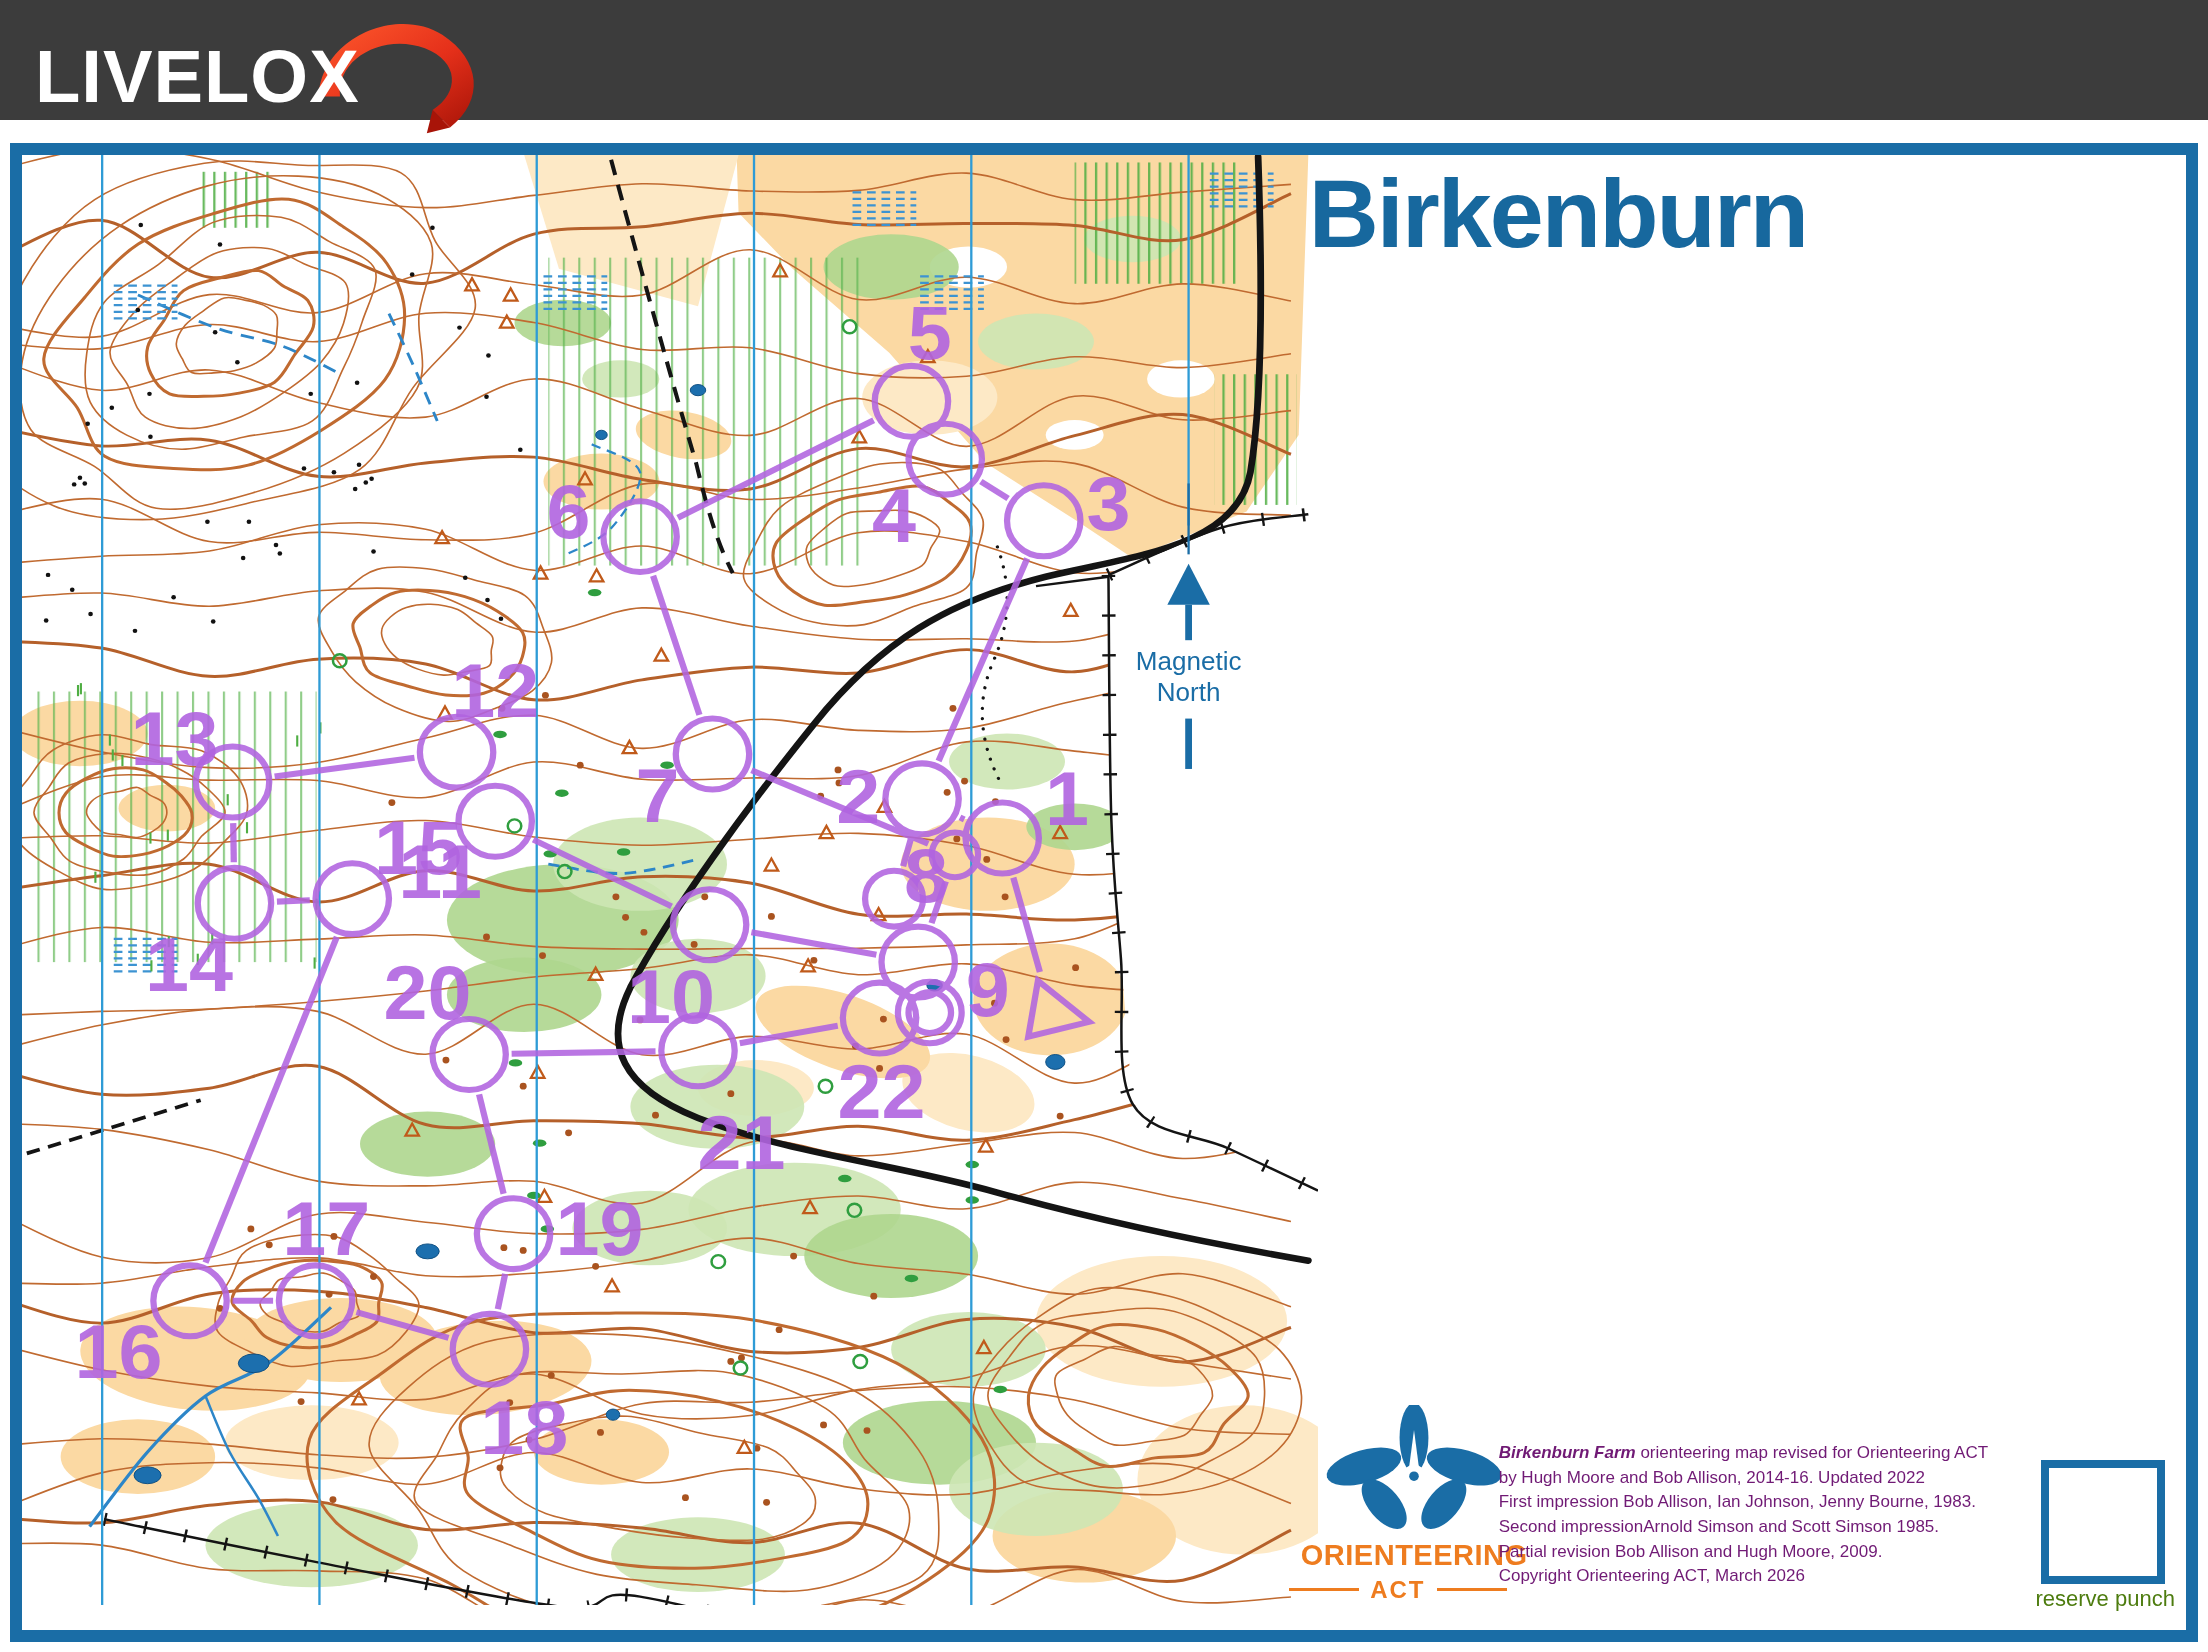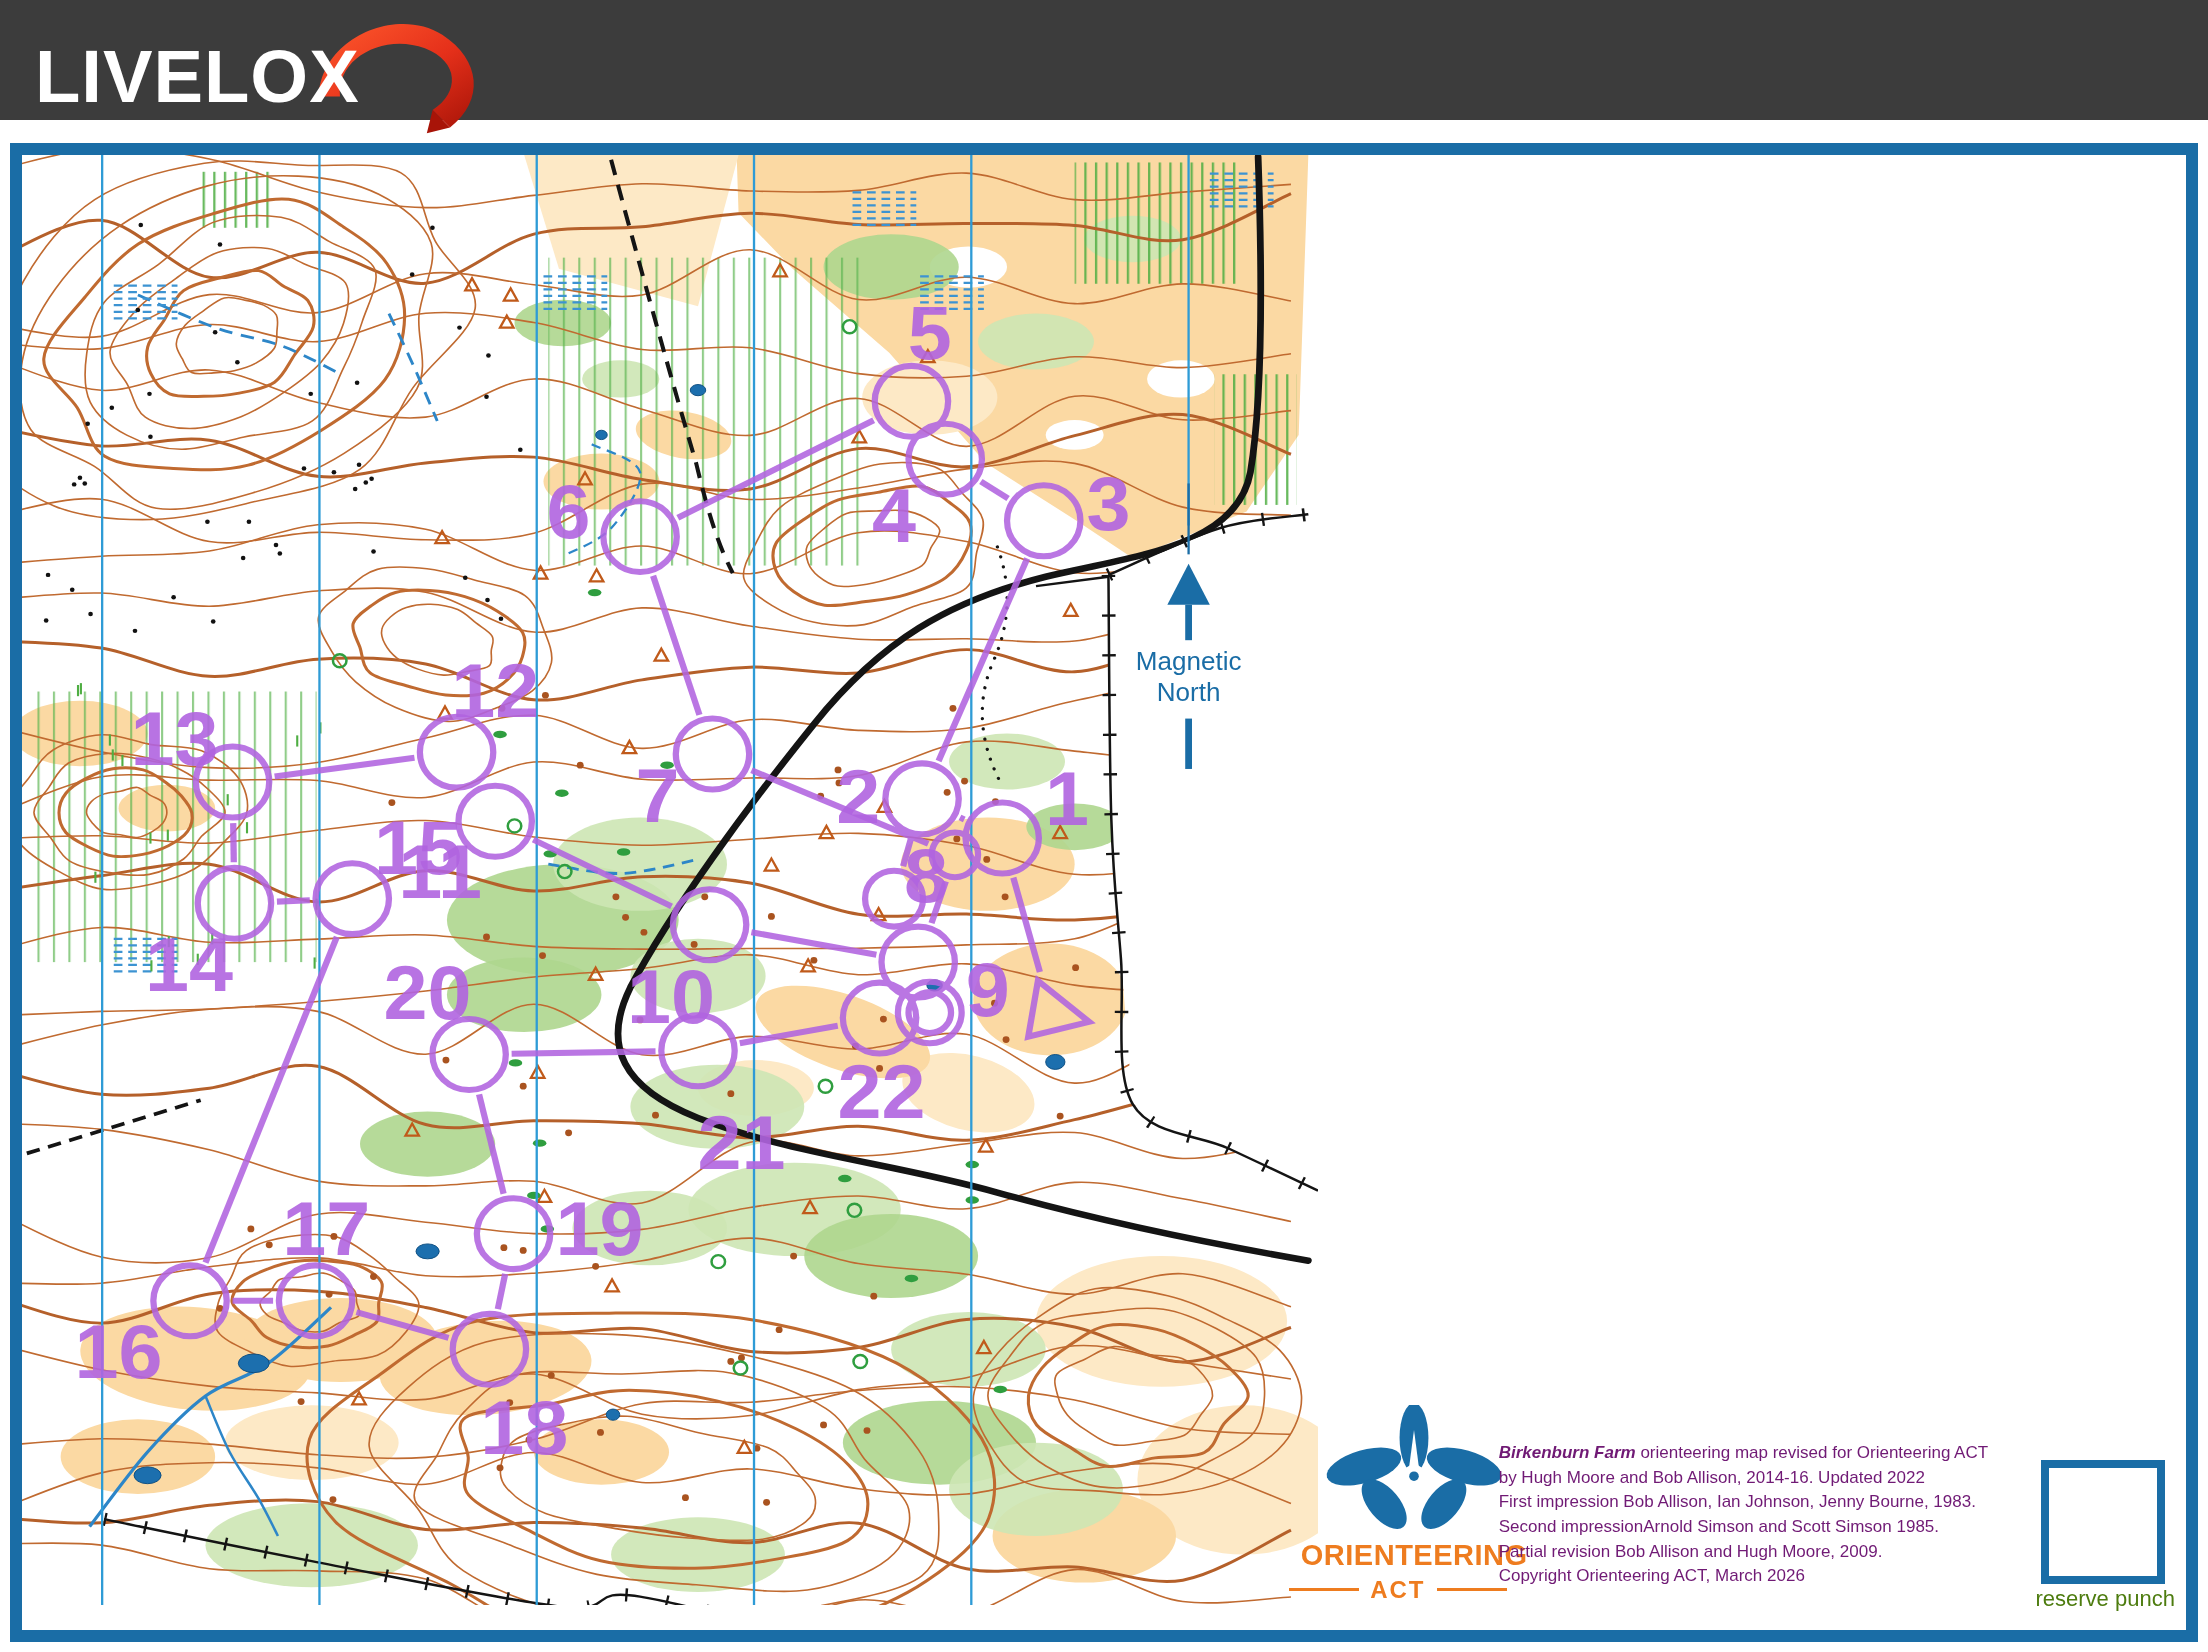--- a/index.html
+++ b/index.html
@@ -494,20 +494,21 @@
         <polygon points="1208,438 1186,482 1230,482" fill="#1a6da6"></polygon>
         <line x1="1208" y1="482" x2="1208" y2="520" stroke="#1a6da6" stroke-width="7"></line>
         <text x="1208" y="552" text-anchor="middle" font-size="27" fill="#1a6da6" font-family="Liberation Sans, sans-serif">Magnetic</text>
         <text x="1208" y="585" text-anchor="middle" font-size="27" fill="#1a6da6" font-family="Liberation Sans, sans-serif">North</text>
         <line x1="1208" y1="604" x2="1208" y2="658" stroke="#1a6da6" stroke-width="7"></line>
       </g>
     </g>
   </svg>
 
   <div class="title-block">
+    <h1>Birkenburn</h1>
   </div>
 
   <div class="act-logo">
     <svg width="222" height="127" viewBox="0 0 230 132">
       <g fill="#1a6da6">
         <ellipse cx="115" cy="34" rx="15" ry="36"></ellipse>
         <ellipse cx="63" cy="64" rx="40" ry="17" transform="rotate(-16 63 64)"></ellipse>
         <ellipse cx="167" cy="64" rx="40" ry="17" transform="rotate(16 167 64)"></ellipse>
         <ellipse cx="84" cy="103" rx="31" ry="16" transform="rotate(50 84 103)"></ellipse>
         <ellipse cx="146" cy="103" rx="31" ry="16" transform="rotate(-50 146 103)"></ellipse>

